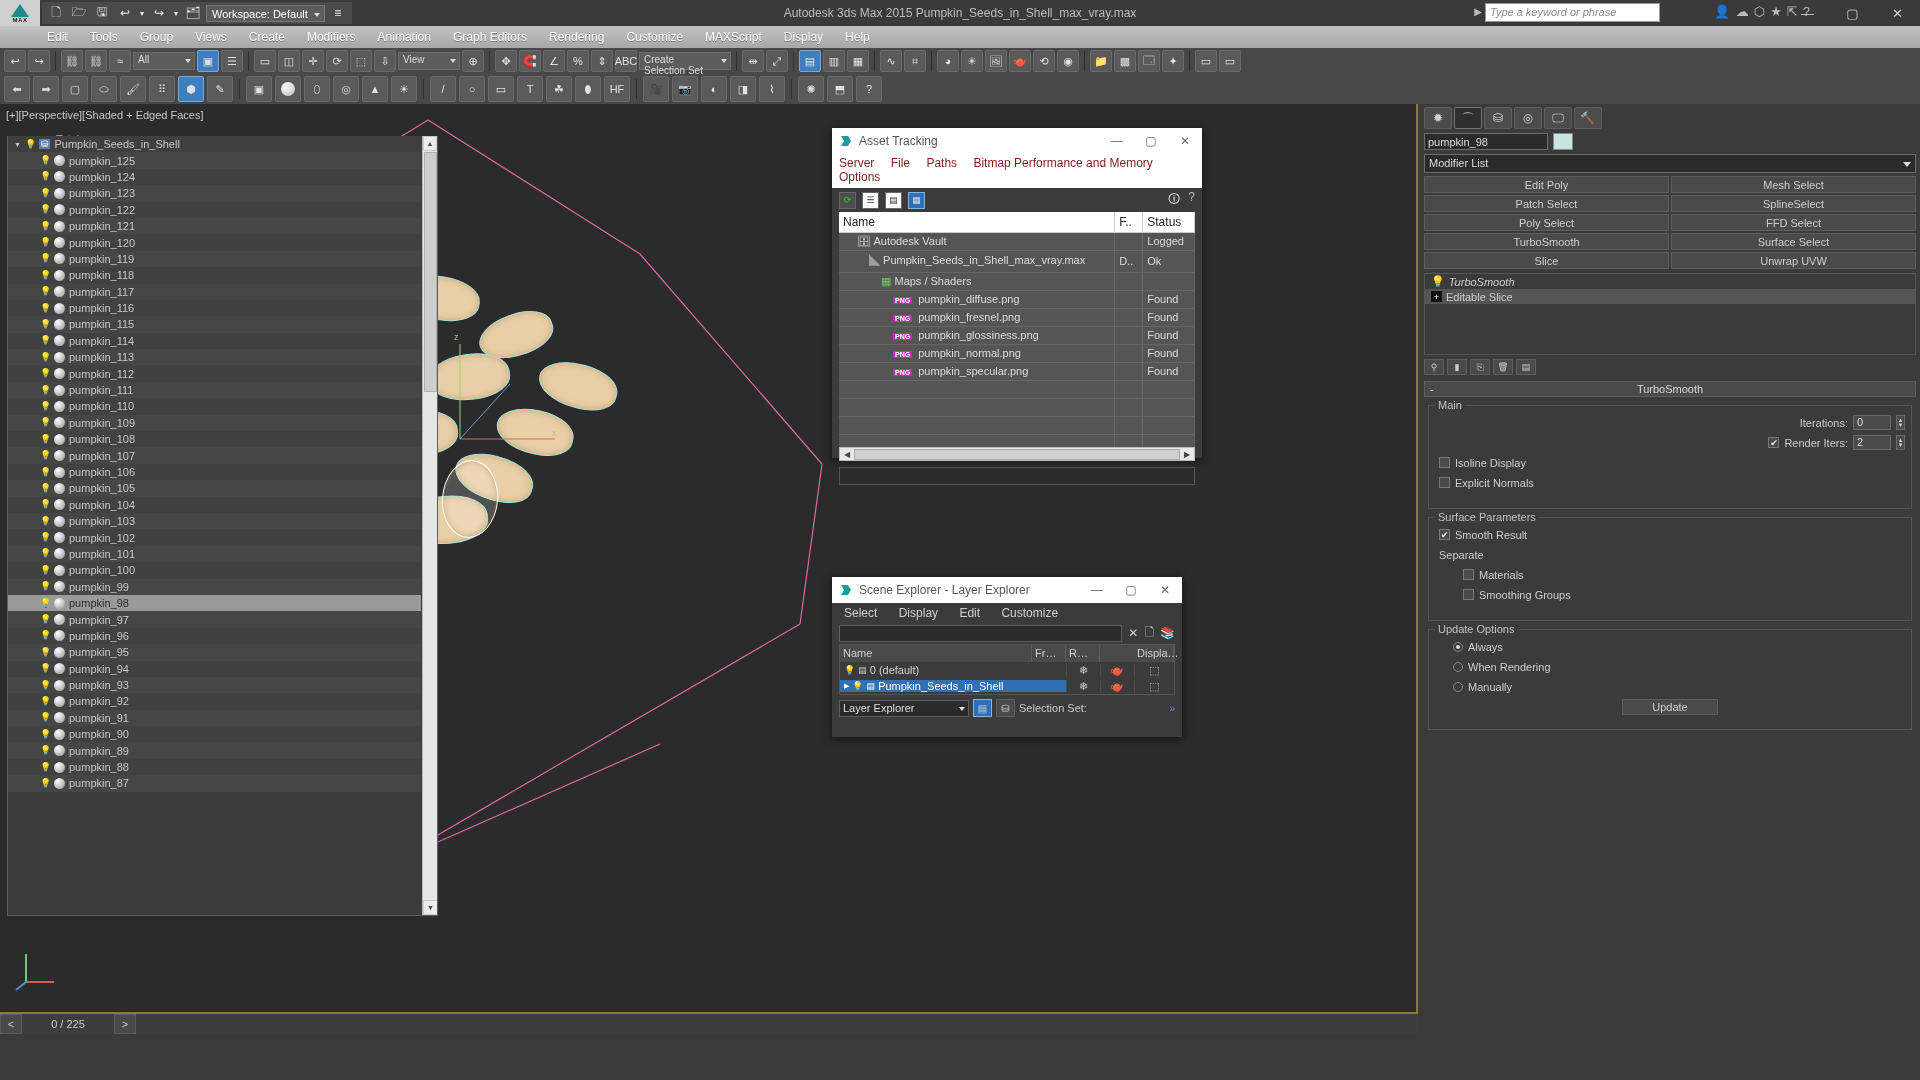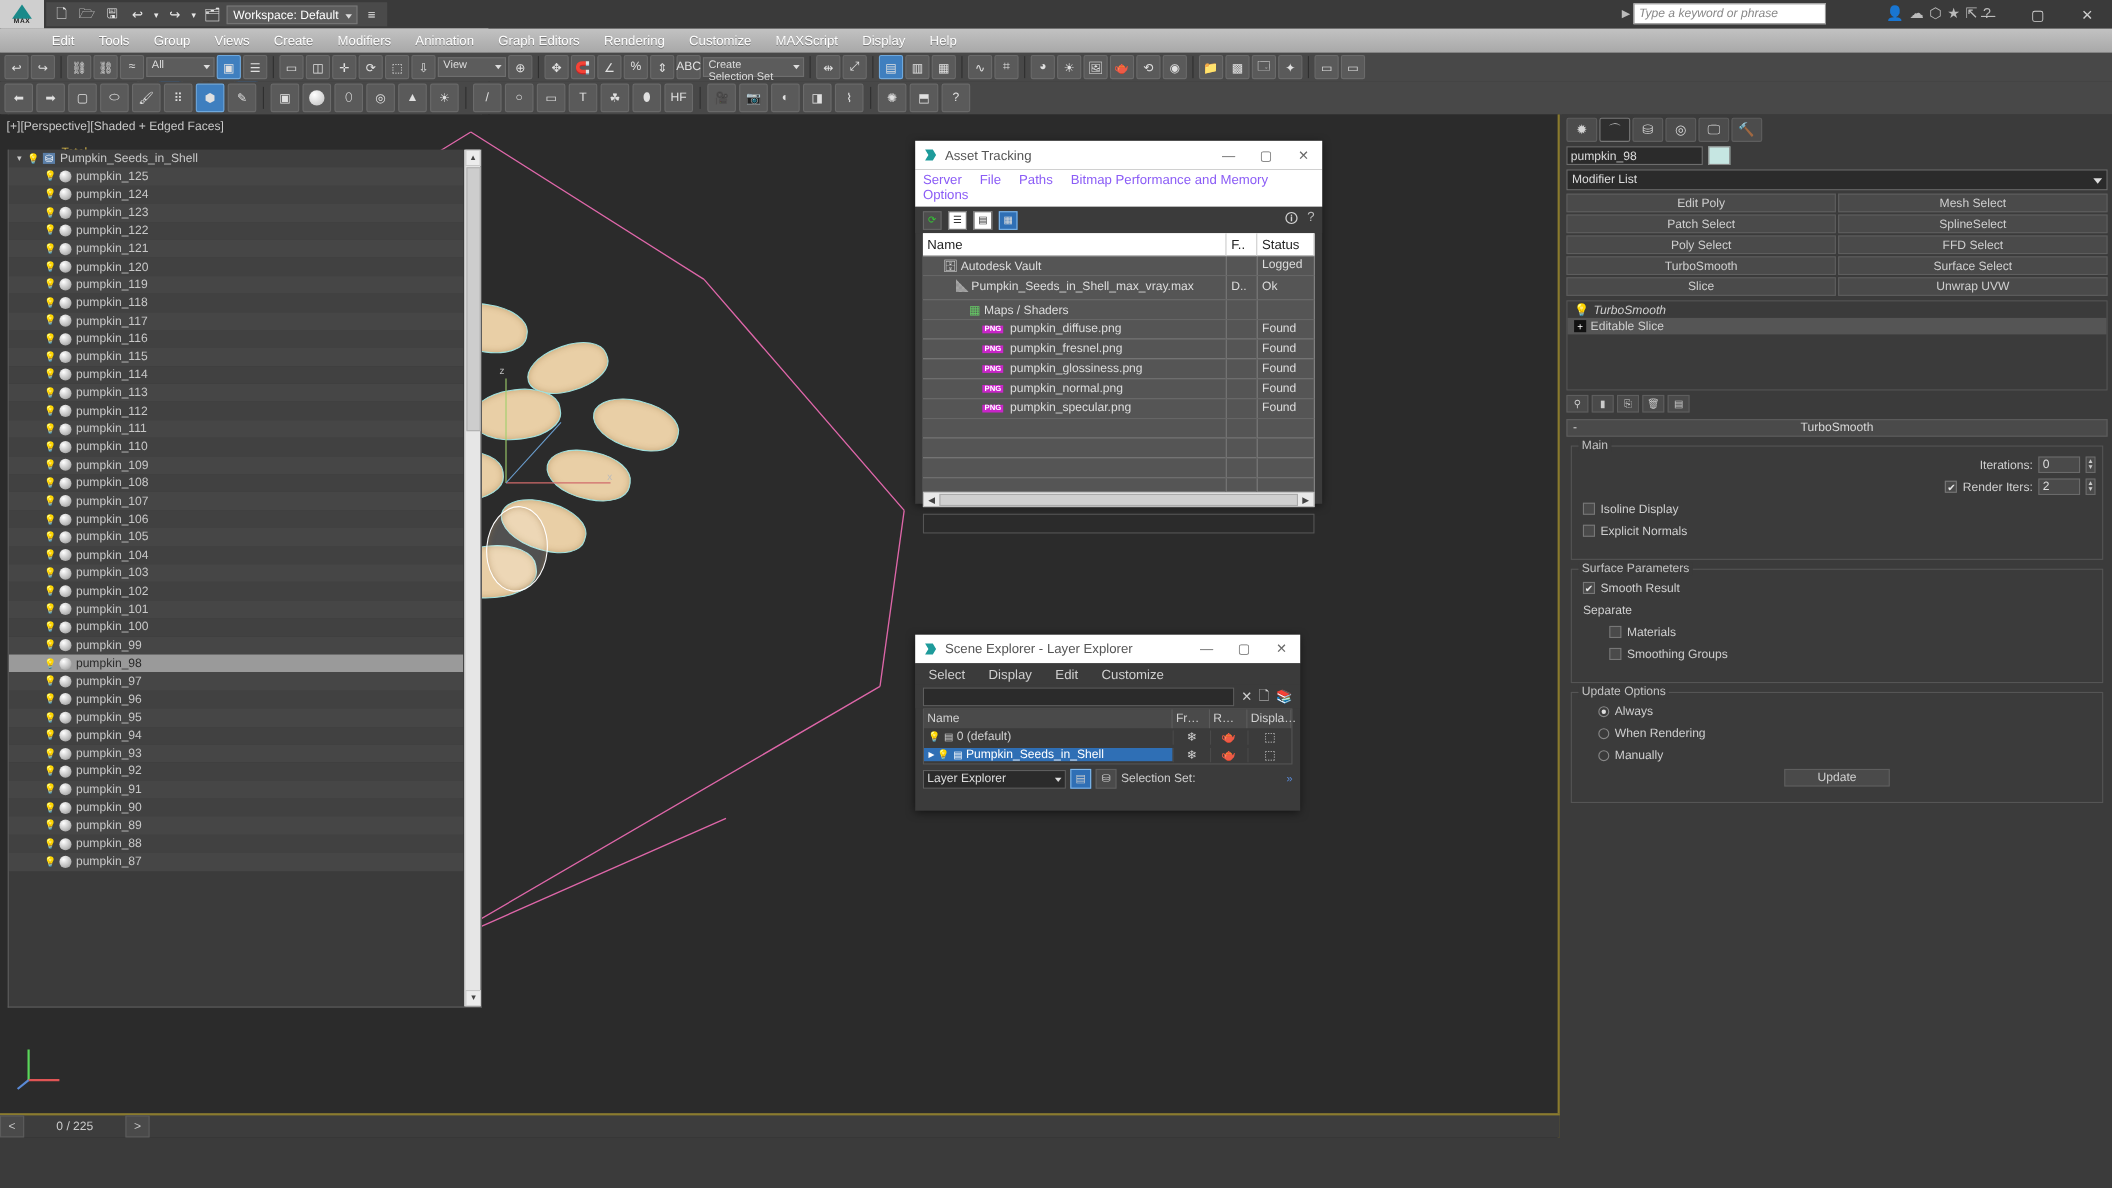--- a/index.html
+++ b/index.html
@@ -117,21 +117,21 @@
     font-size:11px;display:flex;align-items:center;justify-content:center;margin:4px auto 0 auto;}
 
   
   .win{position:absolute;background:#3b3b3b;box-shadow:0 2px 8px rgba(0,0,0,.6);}
   .win-tb{height:26px;background:#fff;display:flex;align-items:center;padding-left:7px;}
   .win-tb .ico{width:14px;height:14px;margin-right:6px;}
   .win-tb .ttl{color:#555;font-size:12px;}
   .win-tb .ctrls{margin-left:auto;display:flex;}
   .win-tb .ctrls div{width:34px;height:26px;display:flex;align-items:center;justify-content:center;
     color:#6a6a6a;font-size:12px;}
-  .win-menu{background:#fff;color:#8b5cf6;font-size:12px;padding:2px 7px 4px 7px;}
+  .win-menu{background:#fff;color:#7f1d1d;font-size:12px;padding:2px 7px 4px 7px;}
   .win-menu span{margin-right:13px;}
 
   
   #assetwin{left:832px;top:128px;width:370px;height:330px;}
   #at-tools{height:24px;background:#3b3b3b;display:flex;align-items:center;gap:6px;padding:0 7px;}
   #at-tools .ab{width:17px;height:17px;background:#4d4d4d;border:1px solid #666;display:flex;
     align-items:center;justify-content:center;font-size:9px;color:#ddd;}
   #at-tools .ab.on{background:#2f6fb5;border-color:#7fb6e8;}
   #at-table{margin:0 7px;background:#fff;height:235px;position:relative;overflow:hidden;}
   #at-table table{width:100%;border-collapse:collapse;}
@@ -222,20 +222,21 @@
     <div class="qicon">🗁</div>
     <div class="qicon">🖫</div>
     <div class="qicon">↩</div>
     <div class="qicon" style="width:8px;font-size:8px;">▾</div>
     <div class="qicon">↪</div>
     <div class="qicon" style="width:8px;font-size:8px;">▾</div>
     <div class="qicon">🗂</div>
     <div class="wsbox">Workspace: Default</div>
     <div class="qicon">≡</div>
   </div>
+  <div id="title-text">Autodesk 3ds Max  2015     Pumpkin_Seeds_in_Shell_max_vray.max</div>
   <div id="searchArrow">▶</div>
   <div id="searchbox">Type a keyword or phrase</div>
   <div id="tr-icons">
     <span>👤</span>
     <span>☁</span>
     <span>⬡</span>
     <span>★</span>
     <span>⇱</span>
     <span>?</span>
   </div>
@@ -713,21 +714,21 @@
     <input value="" style="">
     <span class="fi">✕</span>
     <span class="fi">🗋</span>
     <span class="fi">📚</span>
   </div>
   <div id="se-list">
     <div class="hdr">
       <div style="flex:1;">Name</div>
       <div style="width:34px;">Fr…</div>
       <div style="width:34px;">R…</div>
-      <div style="width:40px;">Displa…</div>
+      <div style="width:40px;margin-left:34px;">Displa…</div>
     </div>
     <div class="r">
       <div class="nm">
         <span style="font-size:9px;">💡</span>
         <span style="font-size:9px;">▤</span>
         <span>0 (default)</span>
       </div>
       <div class="c">❄</div>
       <div class="c" style="color:#8c4;">🫖</div>
       <div class="c" style="width:40px;">⬚</div>

